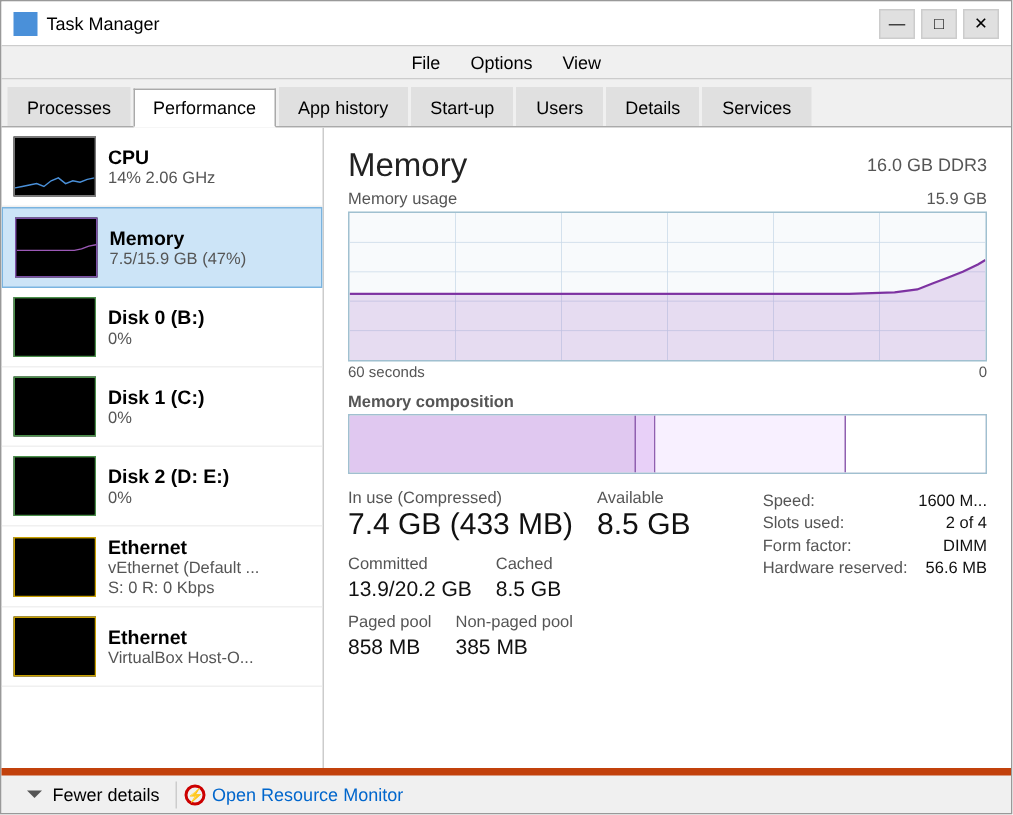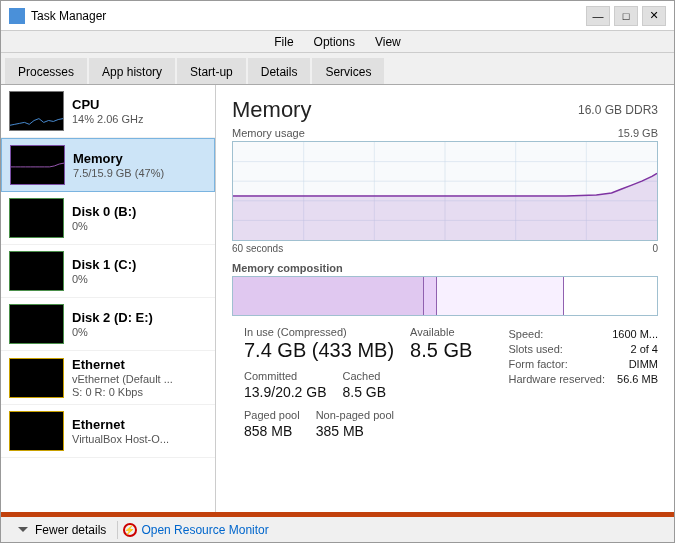--- a/index.html
+++ b/index.html
@@ -112,22 +112,24 @@
   </div>
 
   <div class="menu-bar">
     <span class="menu-item">File</span>
     <span class="menu-item">Options</span>
     <span class="menu-item">View</span>
   </div>
 
   <div class="tabs">
     <div class="tab">Processes</div>
+    <div class="tab active">Performance</div>
     <div class="tab">App history</div>
     <div class="tab">Start-up</div>
+    <div class="tab">Users</div>
     <div class="tab">Details</div>
     <div class="tab">Services</div>
   </div>
 
   <div class="main-content">
 
     <div class="sidebar">
 
       <div class="sidebar-item">
         <div class="sidebar-graph cpu-graph">
@@ -260,21 +262,21 @@
           <div class="composition-bar">
             <div class="comp-in-use"></div>
             <div class="comp-modified"></div>
             <div class="comp-standby"></div>
             <div class="comp-free"></div>
           </div>
         </div>
 
         <div style="display: flex; gap: 16px; margin-top: 8px;">
 
-          <div style="flex: 1; margin-left: 12px;">
+          <div style="flex: 1;">
 
             <div style="display: flex; gap: 16px; margin-bottom: 8px;">
               <div class="stat-item">
                 <span class="stat-label">In use (Compressed)</span>
                 <span class="stat-value">7.4 GB (433 MB)</span>
               </div>
               <div class="stat-item">
                 <span class="stat-label">Available</span>
                 <span class="stat-value">8.5 GB</span>
               </div>

